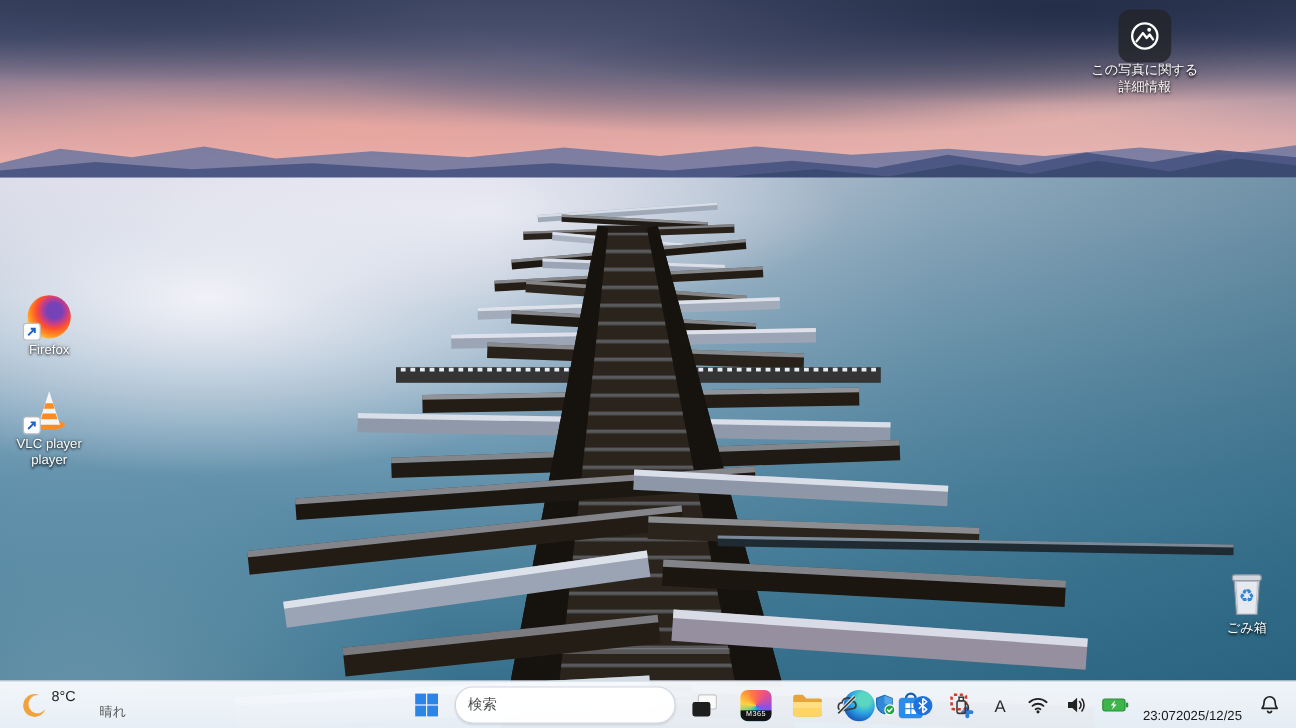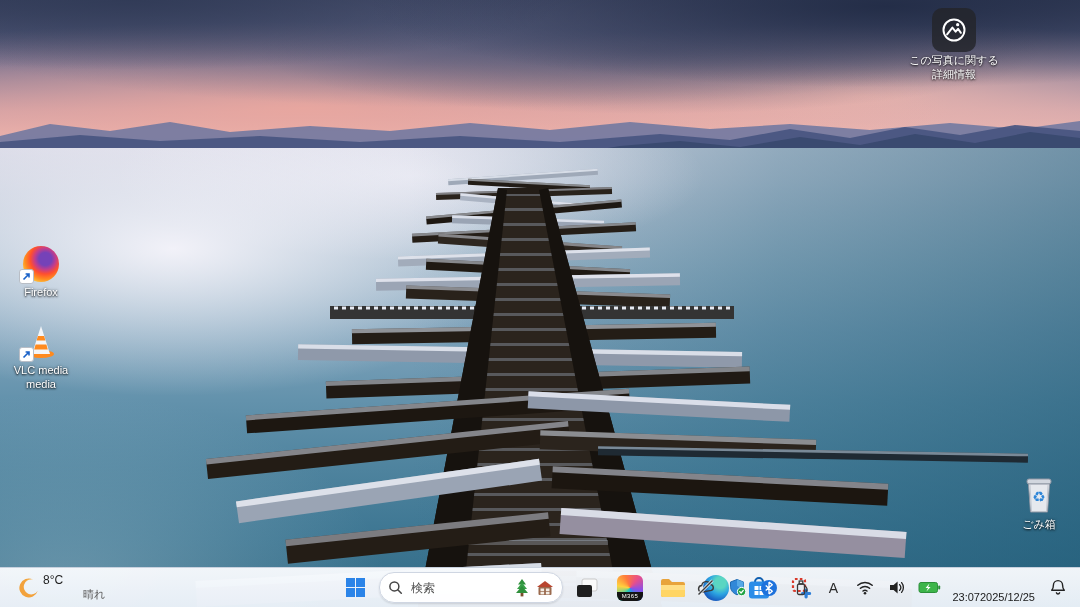--- a/index.html
+++ b/index.html
@@ -33,40 +33,40 @@
   .dlabel{margin-top:2px;font-size:11px;line-height:1.25;color:#fff;text-align:center;
     text-shadow:0 1px 2px rgba(0,0,0,.85),0 0 3px rgba(0,0,0,.55);}
   .shortcut{position:absolute;left:2px;bottom:0;width:13px;height:13px;background:#fff;
     border:1px solid #b9bec6;border-radius:3px;display:flex;align-items:center;justify-content:center;}
   .edge-ball{width:34px;height:34px;border-radius:50%;
     background:radial-gradient(circle at 66% 30%,#5ad6c2 0 22%,#2ba4e2 46%,#1b63c4 72%,#123e8e 100%);}
   .ff-ball{width:36px;height:36px;border-radius:50%;
     background:radial-gradient(circle at 62% 36%,#7542b8 0 20%,#c23d8c 33%,#ff4f2e 47%,#ff8b1f 63%,#ffc63d 78%,#f08218 100%);}
 
   .photo-info{position:absolute;left:906px;top:8px;width:96px;display:flex;flex-direction:column;
-    align-items:center;cursor:pointer;}
+    align-items:center;cursor:pointer;font-family:Liberation Mono, monospace;}
   .photo-btn{width:44px;height:44px;border-radius:10px;background:rgba(35,36,42,.82);
     display:flex;align-items:center;justify-content:center;}
   .photo-info .dlabel{width:90px;}
 
   .bin{position:absolute;left:1006px;top:474px;width:66px;display:flex;flex-direction:column;align-items:center;cursor:pointer;}
 
   
   .taskbar{position:absolute;left:0;bottom:0;width:1080px;height:39px;
     background:linear-gradient(180deg,rgba(248,250,253,.96),rgba(236,242,249,.96));
     border-top:1px solid rgba(175,186,202,.55);display:flex;align-items:center;}
   .weather{position:absolute;left:8px;top:0;height:39px;display:flex;align-items:center;gap:3px;
     padding:0 10px;cursor:pointer;}
   .wx-temp{font-size:12px;color:#1f1f1f;line-height:1.25;}
   .wx-cond{font-size:11px;color:#5a5a5a;line-height:1.2;margin-left:40px;}
   .center-group{position:absolute;left:336px;top:0;height:39px;display:flex;align-items:center;gap:5px;}
   .tb-btn{width:38px;height:34px;border-radius:6px;display:flex;align-items:center;justify-content:center;cursor:pointer;}
   .search-pill{width:166px;height:29px;border-radius:15px;background:rgba(255,255,255,.95);
-    border:1px solid #cfd6e2;box-shadow:0 1px 2px rgba(0,0,0,.12);display:flex;align-items:center;
-    gap:6px;padding:0 8px;cursor:pointer;}
+    border:1px solid #cfd6e2;box-shadow:0 1px 2px rgba(0,0,0,.12);display:flex;
+    gap:6px;padding:0 8px;cursor:pointer;flex-direction:column;}
   .search-pill input{border:0;outline:0;background:transparent;flex:1;min-width:0;font-size:12px;color:#333;
     font-family:inherit;}
   .search-pill input::placeholder{color:#4f4f4f;opacity:1;}
   .m365{position:relative;width:26px;height:26px;border-radius:6px;overflow:hidden;
     background:conic-gradient(from 40deg,#e84f8a,#8a4fe8,#2f8ce8,#2fd0b0,#ffd23e,#ff7a3c,#e84f8a);}
   .m365 .badge{position:absolute;left:0;right:0;bottom:0;height:9px;background:#141414;color:#fff;
     font-size:6px;letter-spacing:.4px;display:flex;align-items:center;justify-content:center;
     font-family:"Liberation Sans",sans-serif;}
   .tray{position:absolute;right:2px;top:0;height:39px;display:flex;align-items:center;}
   .tray-btn{height:34px;min-width:24px;padding:0 4px;border-radius:5px;display:flex;align-items:center;
@@ -247,21 +247,21 @@
         <polygon points="19,3 28,31 10,31" fill="#f5f6f8"></polygon>
         <polygon points="15.9,13 22.1,13 23.4,17.6 14.6,17.6" fill="#ff8a1e"></polygon>
         <polygon points="13.6,21.5 24.4,21.5 25.8,26.4 12.2,26.4" fill="#ff8a1e"></polygon>
       </svg>
       <span class="shortcut">
         <svg width="11" height="11" viewBox="0 0 11 11">
             <path d="M2.5 8.5 L8 3 M4.6 3 H8 V6.4" stroke="#1a62c8" stroke-width="1.6" fill="none"></path>
           </svg>
       </span>
     </div>
-    <div class="dlabel">VLC media media</div>
+    <div class="dlabel">VLC player player</div>
   </div>
 
   <div class="photo-info">
     <div class="photo-btn">
       <svg width="34" height="34" viewBox="0 0 42 42">
         <circle cx="21" cy="21" r="13" fill="none" stroke="#fff" stroke-width="2.4"></circle>
         <path d="M12.5 26.5 L19 18 L23 23 L26 19.5 L29.5 24.5" fill="none" stroke="#fff" stroke-width="2.4" stroke-linecap="round" stroke-linejoin="round"></path>
         <circle cx="25.5" cy="14.5" r="2" fill="#fff"></circle>
       </svg>
     </div>

